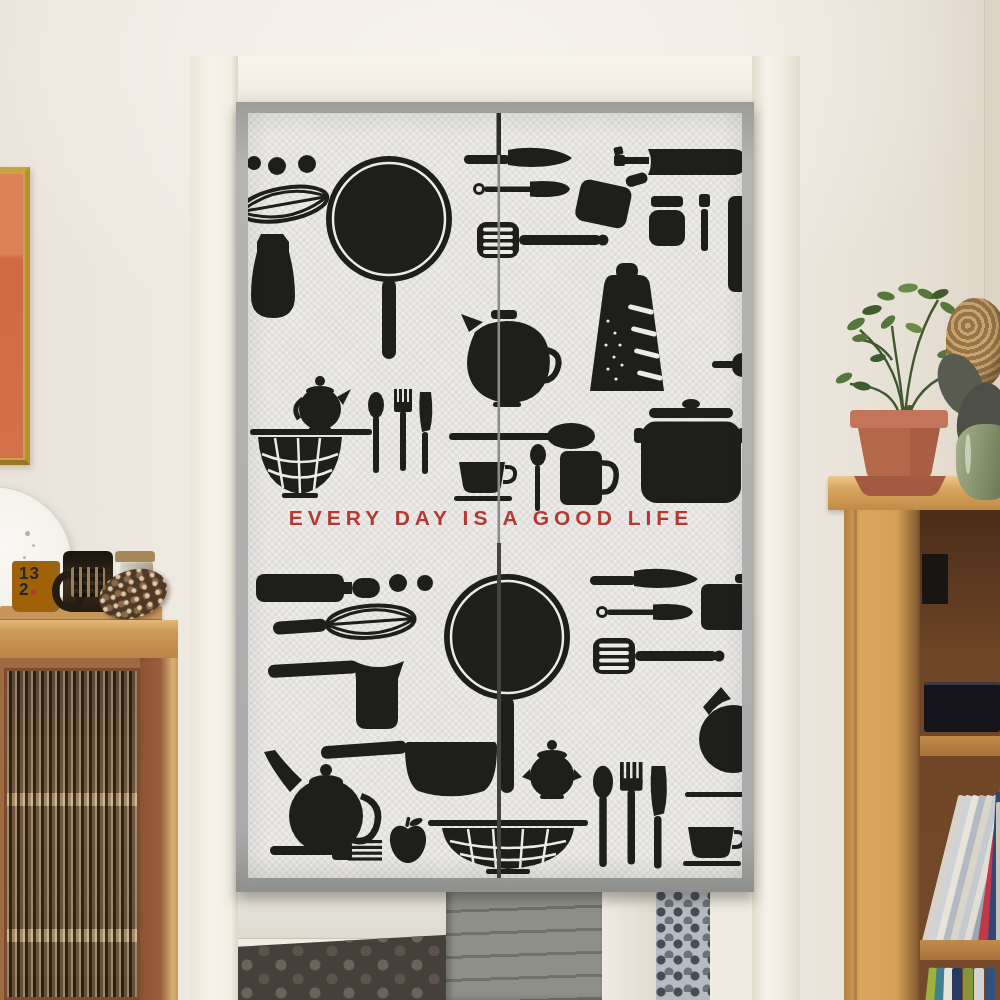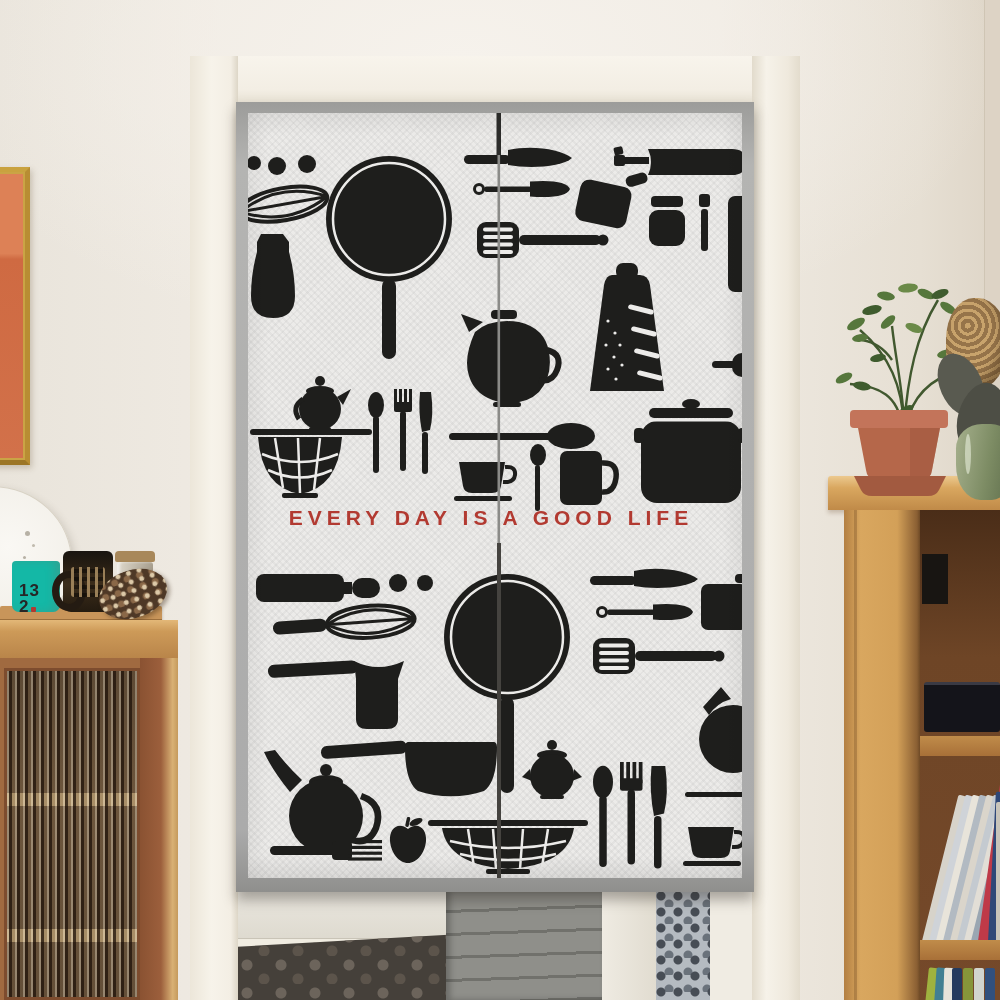--- a/index.html
+++ b/index.html
@@ -93,24 +93,24 @@
   .cab-shelf-band{position:absolute;left:0;width:100%;height:13px;background:#c9b183;opacity:.85;}
   .cab-flutes{position:absolute;inset:0;
     background:repeating-linear-gradient(90deg,
       rgba(225,205,175,.55) 0 2px, rgba(45,30,18,.85) 2px 5px, rgba(150,120,85,.45) 5px 8px);}
   .cab-stile{position:absolute;right:0;top:38px;width:38px;height:342px;
     background:linear-gradient(90deg,#8a5232 0%,#9c5f3c 55%,#d9b174 86%,#c59a5c 100%);}
   .tray{position:absolute;left:0;top:606px;width:162px;height:16px;background:#c8955a;
     border-radius:2px;border-bottom:3px solid #9c6f3c;box-shadow:0 2px 3px rgba(60,40,20,.3);}
 
   
-  .mug-white{position:absolute;left:12px;top:561px;width:48px;height:51px;background:#14b8a6;
+  .mug-white{position:absolute;left:12px;top:561px;width:48px;height:51px;background:#a16207;
     border-radius:4px 4px 7px 7px;box-shadow:inset -6px 0 8px rgba(120,110,95,.25);
     color:#262626;font-weight:bold;font-size:17px;line-height:16px;
-    padding:22px 0 0 7px;letter-spacing:1px;}
+    padding:5px 0 0 7px;letter-spacing:1px;}
   .mug-white .red-dot{display:inline-block;width:5px;height:5px;background:#b23a31;
     border-radius:1px;margin-left:2px;}
   .mug-dark{position:absolute;left:63px;top:551px;width:50px;height:61px;
     background:linear-gradient(#191510 0%,#241c12 20%,#3c2d1b 55%,#241b10 100%);
     border-radius:6px 6px 8px 8px;}
   .mug-dark::before{content:"";position:absolute;left:-11px;top:20px;width:20px;height:26px;
     border:7px solid #241b12;border-radius:50%;}
   .mug-dark::after{content:"";position:absolute;left:8px;top:16px;width:34px;height:30px;
     background:repeating-linear-gradient(90deg,#b49668 0 3px, rgba(0,0,0,0) 3px 8px),
                repeating-linear-gradient(0deg, rgba(0,0,0,.5) 0 4px, rgba(0,0,0,0) 4px 8px);

